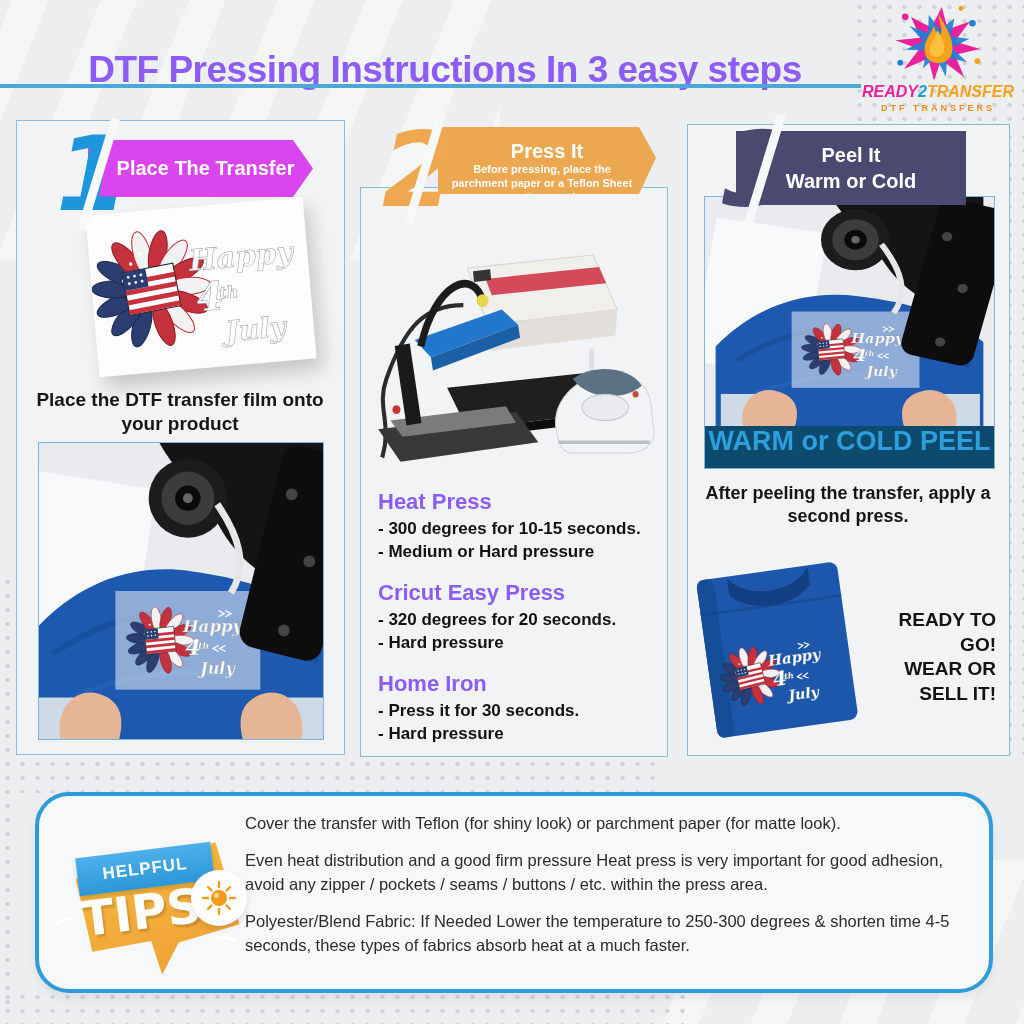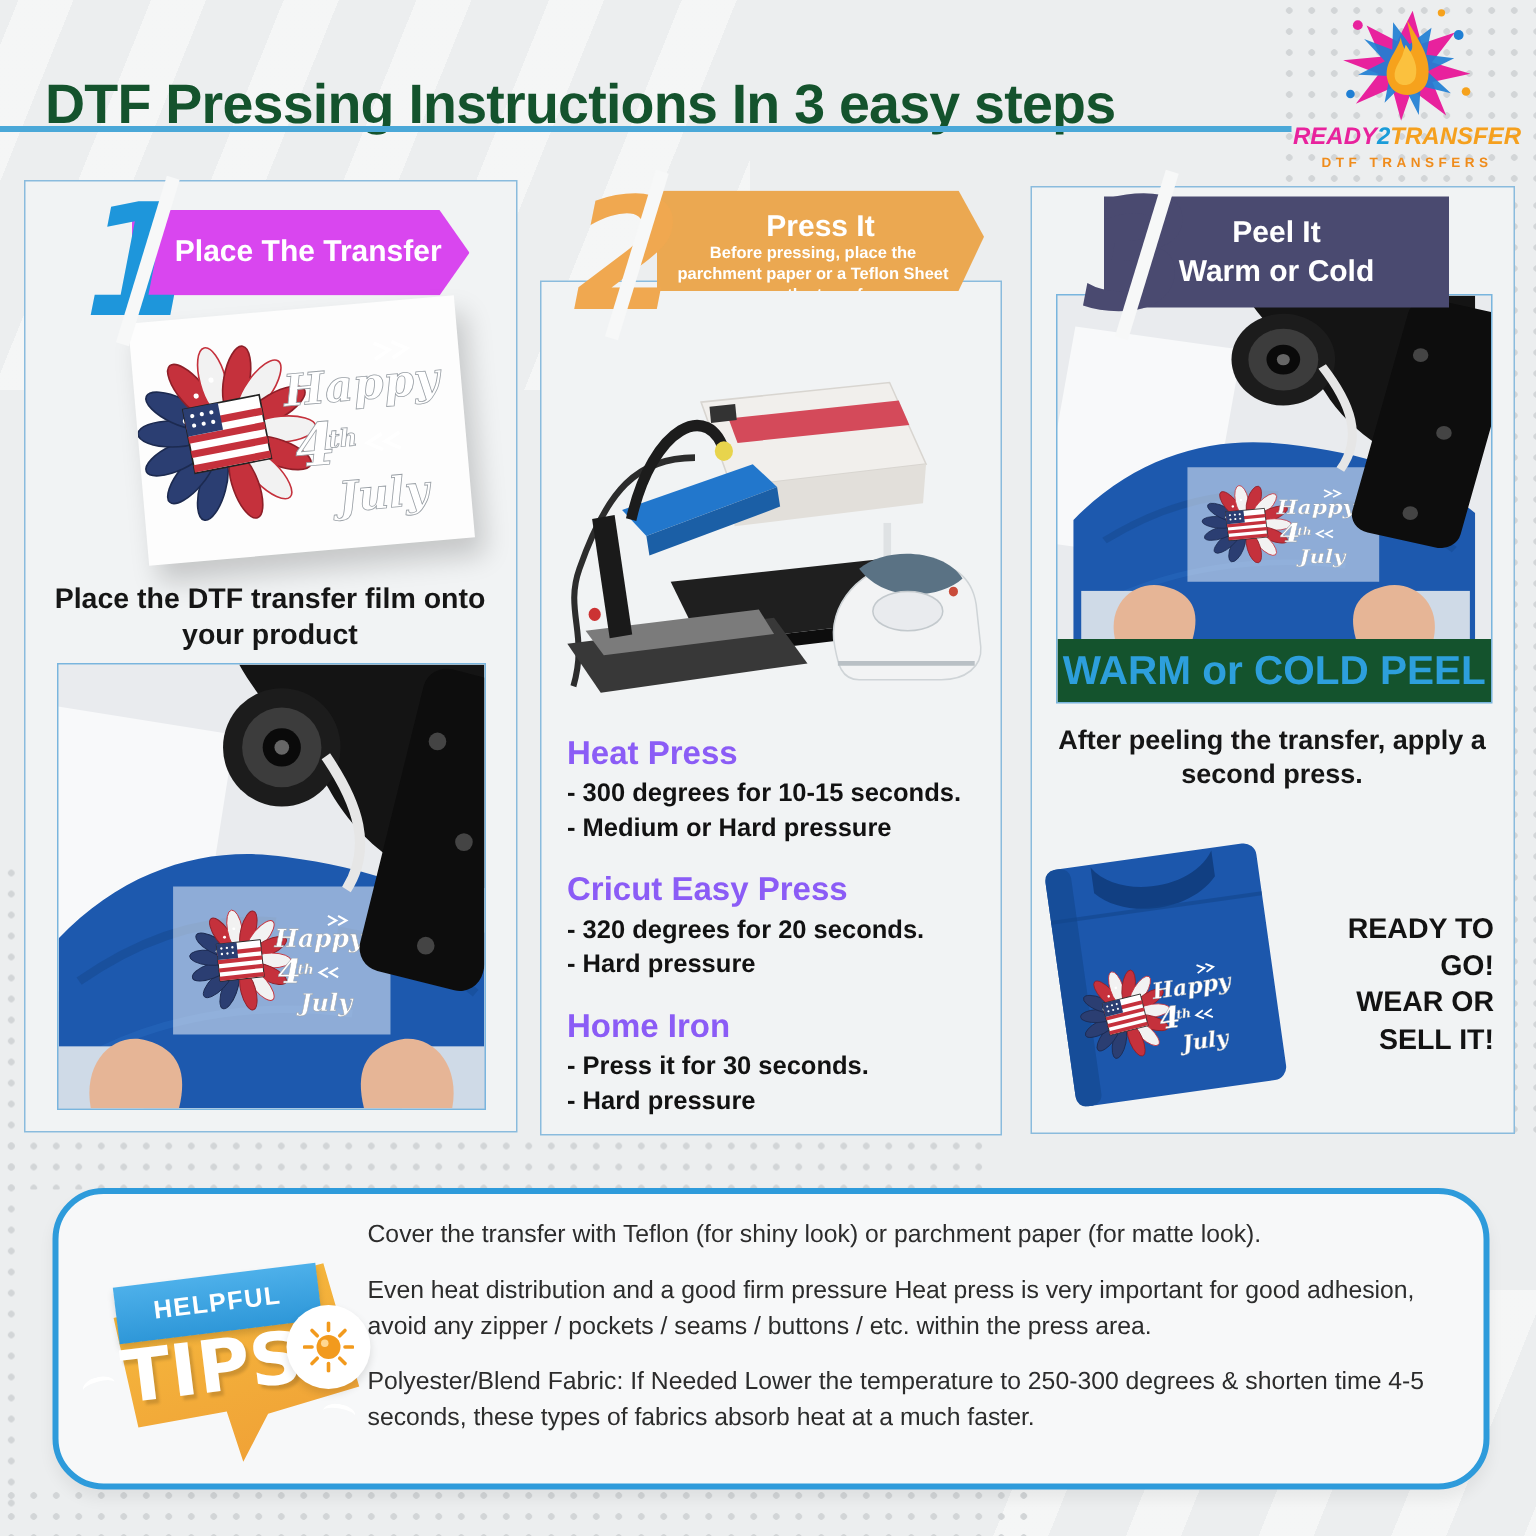--- a/index.html
+++ b/index.html
@@ -8,21 +8,21 @@
   
   .stripes{position:absolute;opacity:.55;pointer-events:none;
     background:repeating-linear-gradient(112deg,rgba(255,255,255,.85) 0 34px,rgba(236,238,239,0) 34px 82px);}
   #stripes-tl{left:-60px;top:-40px;width:560px;height:300px;}
   #stripes-br{left:640px;top:860px;width:400px;height:180px;}
   .dots{position:absolute;pointer-events:none;
     background-image:radial-gradient(circle,#d2d5d7 2px,rgba(0,0,0,0) 2.4px);
     background-size:15px 14px;}
   
   #page-title{position:absolute;left:30px;top:24px;width:830px;font-size:37px;font-weight:800;
-    letter-spacing:-.5px;color:#14532d;}
+    letter-spacing:-.5px;color:#8b5cf6;text-align:center;}
   #title-underline{position:absolute;left:0;top:84px;width:861px;height:4px;background:#4aa8d8;}
   #logo{position:absolute;left:858px;top:2px;width:160px;height:116px;text-align:center;}
   #logo svg{display:block;margin:0 auto;}
   #brand-line{font-size:16px;font-weight:800;letter-spacing:0;line-height:1;font-style:italic;}
   #brand-ready{color:#e8229d;} #brand-2{color:#1a9cd8;} #brand-transfer{color:#f5a01e;}
   #brand-sub{font-size:9px;font-weight:700;letter-spacing:3px;color:#ef8c1c;margin-top:3px;}
   
   .panel{position:absolute;background:#f1f3f4;border:1px solid #8abbdd;}
   #panel-1{left:16px;top:120px;width:327px;height:633px;}
   #panel-2{left:360px;top:187px;width:306px;height:568px;}
@@ -53,22 +53,22 @@
   .photo{position:absolute;border:1px solid #79b5de;background:#e9ebee;overflow:hidden;}
   #photo-1{left:38px;top:442px;width:284px;height:296px;}
   
   #equipment{position:absolute;left:362px;top:194px;width:302px;height:292px;}
   #methods{position:absolute;left:378px;top:489px;width:282px;}
   .method{margin-bottom:17px;}
   .method-name{font-size:22px;font-weight:800;color:#8b5cf6;margin-bottom:3px;}
   .method-line{font-size:17px;font-weight:800;color:#121212;line-height:1.33;}
   
   #photo-3{left:704px;top:196px;width:289px;height:271px;}
-  #peel-band{position:absolute;left:0;bottom:0;width:100%;height:42px;background:#14532d;
-    display:flex;align-items:center;justify-content:center;}
+  #peel-band{position:absolute;left:0;bottom:0;width:100%;height:42px;background:#0c4a6e;
+    display:flex;justify-content:center;}
   #peel-label{font-size:27px;font-weight:800;color:#2d9fdc;letter-spacing:0;}
   #caption-3{position:absolute;left:700px;top:482px;width:296px;text-align:center;
     font-size:18px;font-weight:800;color:#161616;line-height:1.25;}
   #folded-shirt{position:absolute;left:692px;top:542px;width:186px;height:214px;}
   #ready-text{position:absolute;left:858px;top:608px;width:138px;text-align:right;
     font-size:19px;font-weight:800;color:#131313;line-height:1.3;}
   
   #tips-box{position:absolute;left:35px;top:792px;width:950px;height:193px;background:#f7f8f9;
     border:4px solid #2e9bdb;border-radius:34px;box-shadow:0 6px 10px rgba(0,0,0,.06);}
   #tips-badge{position:absolute;left:55px;top:818px;width:200px;height:160px;z-index:2;}

